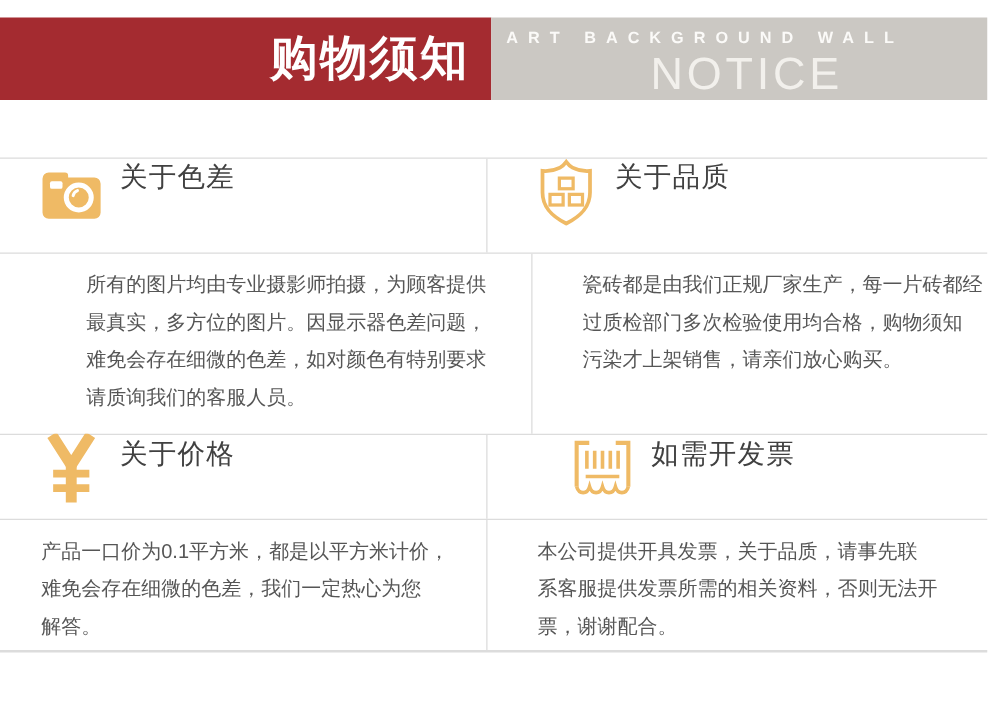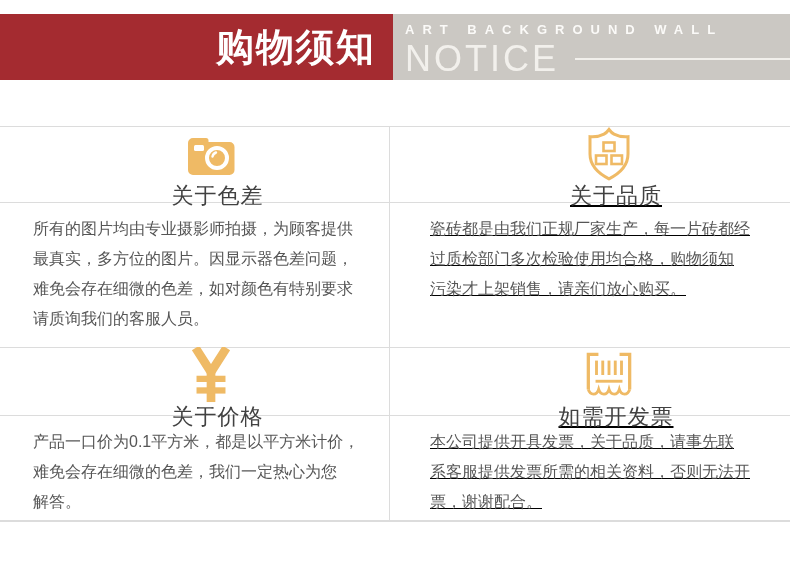--- a/index.html
+++ b/index.html
@@ -31,43 +31,43 @@
     letter-spacing:2px;line-height:1;white-space:nowrap;
   }
   .banner-gray{
     flex:1;height:66px;background:var(--banner-gray);
     padding:8px 0 0 12px;overflow:hidden;
   }
   .banner-sub{
     color:#fbfaf8;font-size:13px;font-weight:600;
     letter-spacing:8px;line-height:16px;white-space:nowrap;
   }
-  .notice-row{display:flex;align-items:center;margin-top:2px;}
+  .notice-row{display:flex;align-items:center;margin-top:2px;flex-direction:column;}
   .notice-text{
     color:var(--banner-light);font-size:36px;font-weight:100;
     letter-spacing:3px;line-height:38px;white-space:nowrap;
   }
   .notice-rule{flex:1;height:2px;background:var(--banner-light);margin-left:16px;}
 
   
   .grid{
     margin-top:32px;
     border-top:1px solid var(--divider);
     border-bottom:2px solid var(--divider);
   }
   .grid-row{display:flex;}
   .cell{height:100%;}
   .cell.left{width:390px;border-right:1px solid var(--divider);}
-  .cell.right{flex:1;text-decoration:underline;}
+  .cell.right{flex:1;}
   .row-heading-a{height:76px;border-bottom:1px solid var(--divider);}
-  .row-body-a{height:145px;border-bottom:1px solid var(--divider);}
-  .row-heading-b{height:68px;border-bottom:1px solid var(--divider);}
+  .row-body-a{height:145px;border-bottom:1px solid var(--divider);padding-left:36px;}
+  .row-heading-b{height:68px;border-bottom:1px solid var(--divider);gap:29px;}
   .row-body-b{height:104px;}
 
-  .heading-cell{display:flex;align-items:center;padding-left:32px;flex-direction:column;}
+  .heading-cell{display:flex;padding-left:32px;}
   .cell.right.heading-cell{padding-left:38px;}
   .icon-box{
     width:50px;height:54px;display:flex;align-items:center;justify-content:center;
     color:var(--gold);flex:0 0 auto;
   }
   .section-title{
     font-size:22px;font-weight:400;color:var(--heading-color);
     letter-spacing:1px;margin-left:14px;white-space:nowrap;
   }
   .body-cell{padding:11px 18px 0 33px;}

